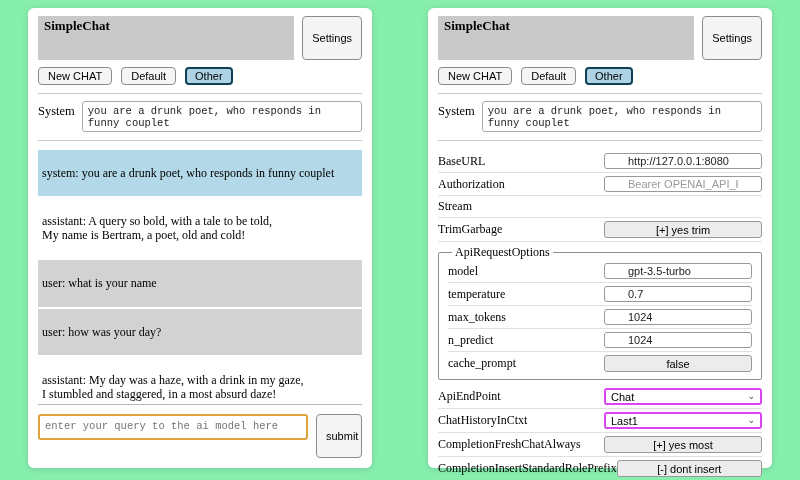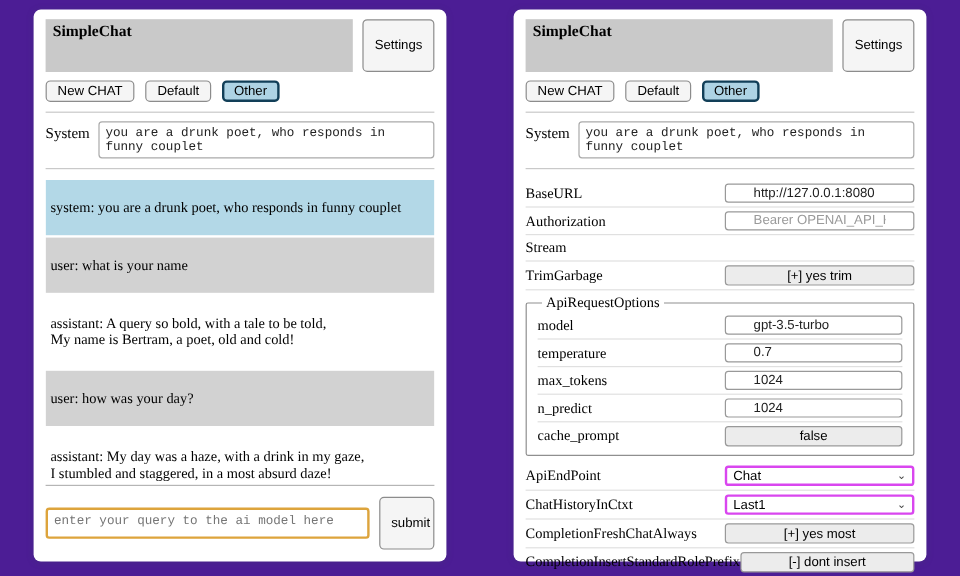--- a/index.html
+++ b/index.html
@@ -1,18 +1,18 @@
 <!DOCTYPE html>
 <html><head>
 <meta charset="utf-8">
 <style>
   * { margin:0; padding:0; box-sizing:border-box; }
   html,body { width:800px; height:480px; }
   body { font-family:"Liberation Serif", serif; }
-  .stage { position:relative; width:800px; height:480px; background:#4c1d95; overflow:hidden; }
+  .stage { position:relative; width:800px; height:480px; background:#86efac; overflow:hidden; }
   .panel { position:absolute; top:8px; width:344px; height:460px; background:#ffffff;
            border-radius:6px; box-shadow:0 1px 6px rgba(60,70,90,.20);
            padding:8px 10px 10px; display:flex; flex-direction:column; }
   .panel.left { left:28px; } .panel.right { left:428px; }
 
   .hdr-row { display:flex; align-items:stretch; gap:8px; }
   .titlebar { flex:1; background:#c9c9c9; font-weight:bold; font-size:13px; padding:2px 6px; color:#000; }
   .btn { font-family:"Liberation Sans", sans-serif; font-size:11px; color:#000;
          background:#f5f5f5; border:1px solid #8c8c8c; border-radius:4px; padding:15px 9px; cursor:pointer; }
   .toolbar { display:flex; gap:9px; margin-top:7px; }
@@ -24,21 +24,21 @@
   .system-row { display:flex; gap:7px; }
   .system-row .lbl { font-size:12.5px; padding-top:3px; }
   .system-input { flex:1; height:31px; resize:none; font-family:"Liberation Mono","DejaVu Sans Mono",monospace;
                   font-size:10.5px; color:#222; border:1px solid #aaa; border-radius:3px; padding:3px 5px; overflow:hidden; }
 
   .chat-area { flex:1; margin-top:2px; overflow:hidden; }
   .msg { font-size:12px; line-height:1.18; padding:16px 4px; margin-bottom:2px; white-space:pre-line; color:#000; }
   .msg.system { background:#b3d8e7; }
   .msg.user { background:#d2d2d2; }
 
-  .query-row { border-top:1px solid #b5b5b5; padding-top:9px; display:flex; gap:8px; align-items:center; }
+  .query-row { border-top:1px solid #b5b5b5; padding-top:9px; display:flex; gap:8px; align-items:flex-start; }
   .query-input { flex:1; height:26px; resize:none; font-family:"Liberation Mono","DejaVu Sans Mono",monospace;
                  font-size:10.5px; color:#555; border-radius:3px; padding:4px 5px; overflow:hidden; }
   .left .query-input { border:2px solid #dda43c; }
   .right .query-input { border:1px solid #8a8a8a; }
   .submit-btn { width:46px; }
 
   .settings { margin-top:2px; }
   .setrow { display:flex; align-items:center; justify-content:space-between;
             border-bottom:1px solid #e0e0e0; padding:3px 0; min-height:21px; }
   .setrow .lbl { font-size:12px; color:#000; }
@@ -71,23 +71,23 @@
       <button class="btn selected">Other</button>
     </div>
     <hr class="divider">
     <div class="system-row">
       <span class="lbl">System</span>
       <textarea class="system-input" spellcheck="false" style="">you are a drunk poet, who responds in funny couplet</textarea>
     </div>
     <hr class="divider">
     <div class="chat-area">
       <div class="msg system">system: you are a drunk poet, who responds in funny couplet</div>
-      <div class="msg user">user: what is your name</div>
       <div class="msg assistant">assistant: A query so bold, with a tale to be told,
 My name is Bertram, a poet, old and cold!</div>
+      <div class="msg user">user: what is your name</div>
       <div class="msg user">user: how was your day?</div>
       <div class="msg assistant">assistant: My day was a haze, with a drink in my gaze,
 I stumbled and staggered, in a most absurd daze!</div>
     </div>
     <div class="query-row">
       <textarea class="query-input" spellcheck="false" placeholder="enter your query to the ai model here" style=""></textarea>
       <button class="btn submit-btn">submit</button>
     </div>
   </section>
 

